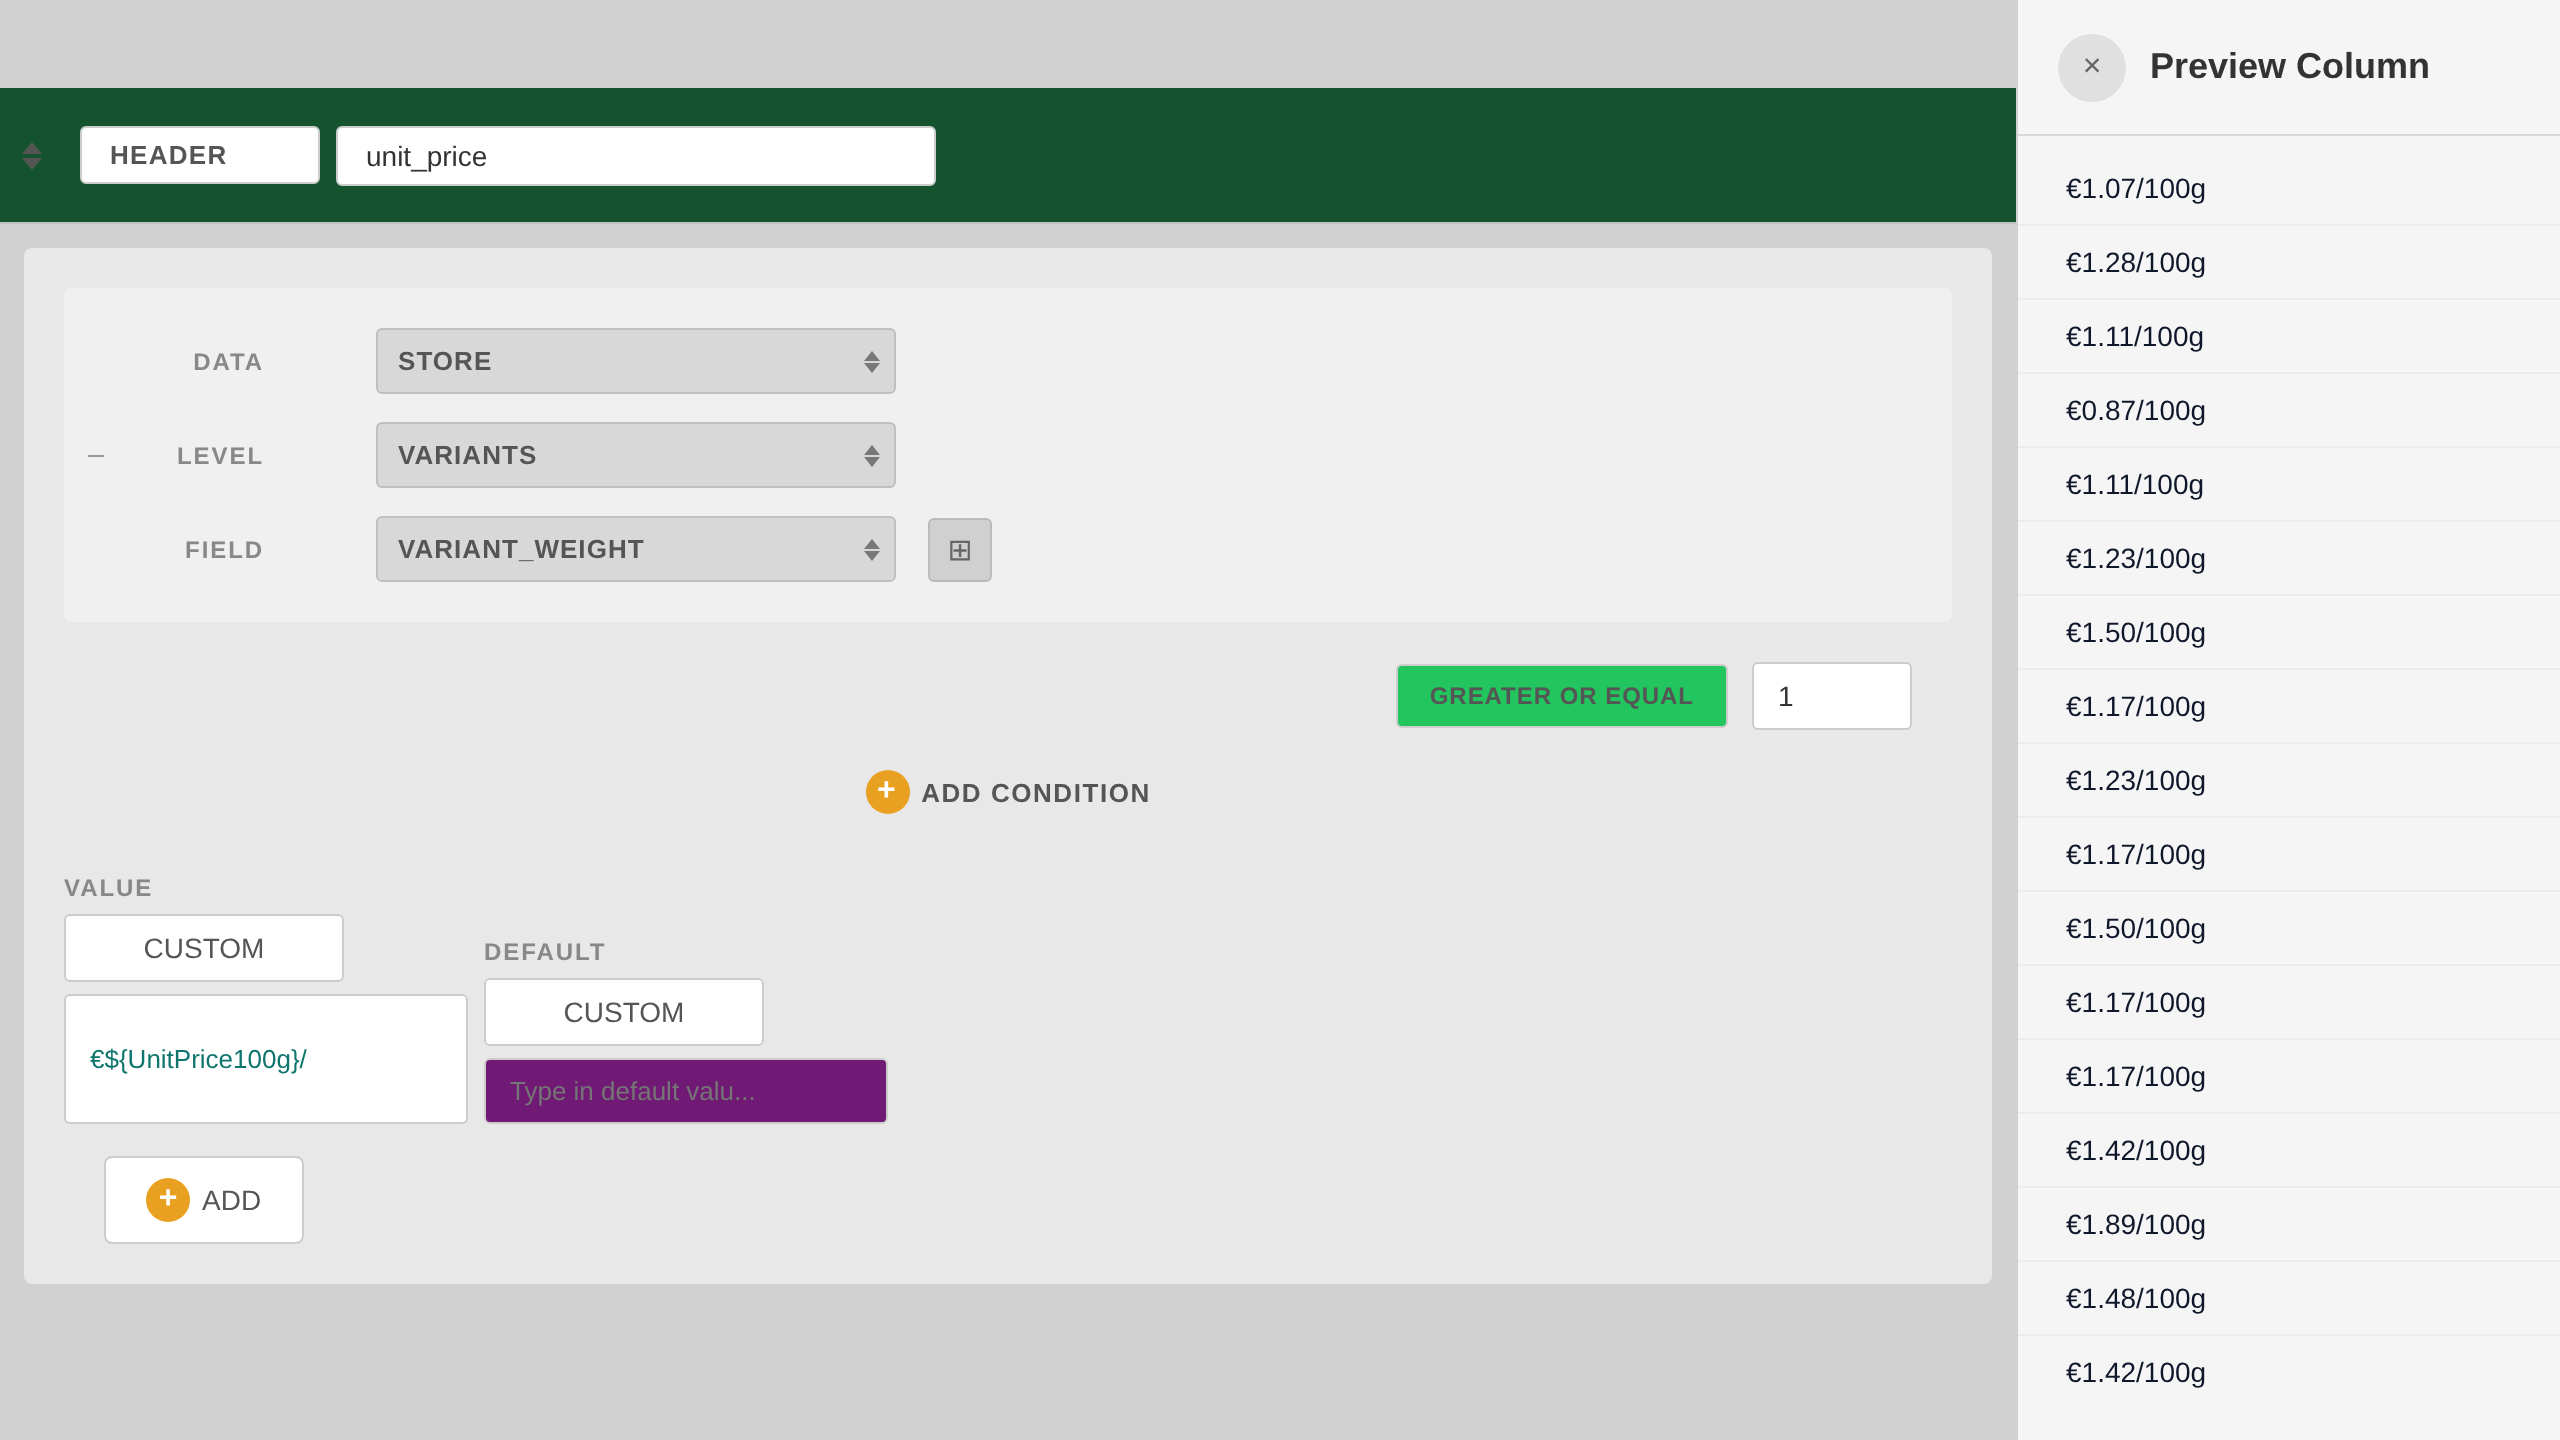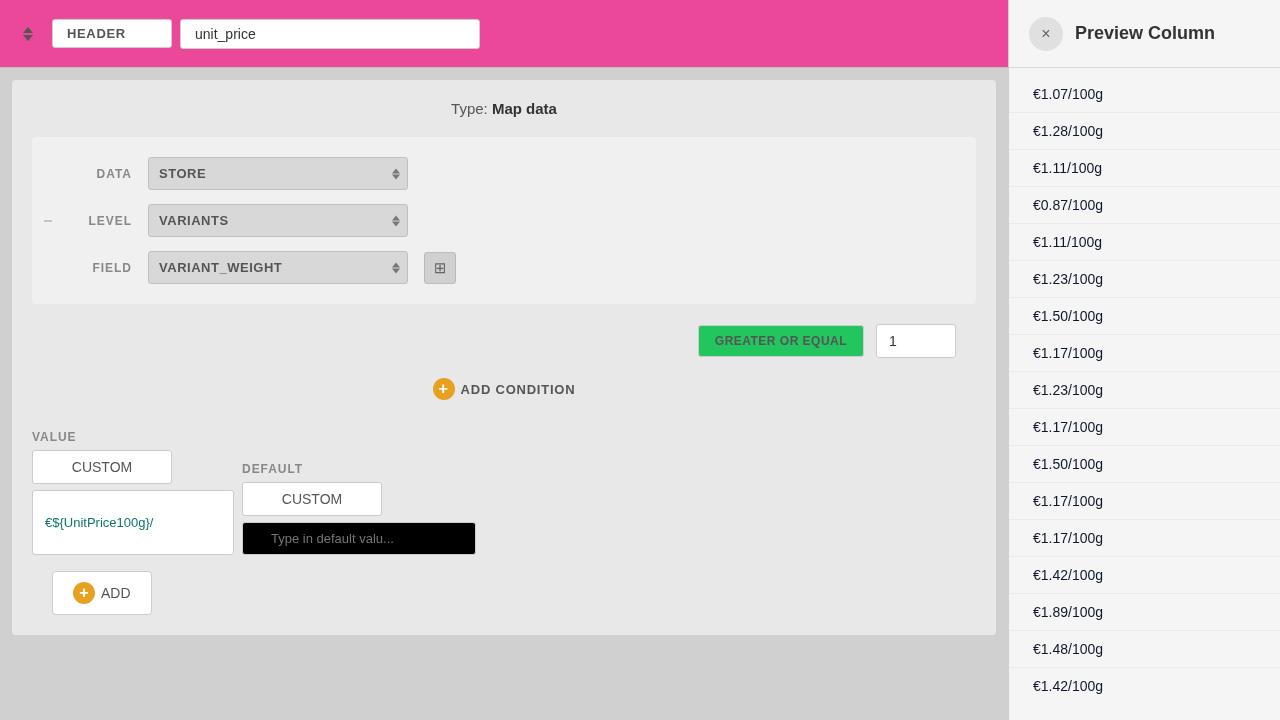--- a/index.html
+++ b/index.html
@@ -20,25 +20,26 @@
       width: 1008px;
       height: 720px;
       background: #d0d0d0;
       overflow: hidden;
     }
 
     
     .header-row {
       display: flex;
       align-items: center;
-      background: #ec4899;
+      background: #14532d;
       border-bottom: 1px solid #c0c0c0;
       height: 68px;
-      padding: 0 12px;
+      padding: 0 0;
       gap: 8px;
+      margin-top: 44px;
     }
 
     .sort-icon-btn {
       width: 32px;
       height: 32px;
       display: flex;
       flex-direction: column;
       align-items: center;
       justify-content: center;
       cursor: pointer;
@@ -145,20 +146,21 @@
       font-weight: 600;
       color: #888;
       letter-spacing: 0.08em;
       width: 60px;
       text-align: right;
     }
 
     .select-wrapper {
       position: relative;
       width: 260px;
+      margin-left: 40px;
     }
 
     .select-wrapper select {
       width: 100%;
       background: #d8d8d8;
       border: 1px solid #c0c0c0;
       border-radius: 3px;
       padding: 8px 32px 8px 10px;
       font-size: 13px;
       color: #555;
@@ -232,24 +234,24 @@
       border: 1px solid #ccc;
       border-radius: 3px;
       padding: 24px 12px;
       font-size: 13px;
       color: #0f766e;
       min-width: 160px;
       outline: none;
     }
 
     .default-input {
-      background: #000000;
-      border: 1px solid #ccc;
-      border-radius: 3px;
-      padding: 8px 28px;
+      background: #701a75;
+      border: 1px solid #ccc;
+      border-radius: 3px;
+      padding: 8px 12px;
       font-size: 13px;
       color: #aaa;
       min-width: 160px;
       outline: none;
     }
 
     
     .add-condition-area {
       text-align: center;
       margin: 20px 0 30px;
@@ -400,23 +402,20 @@
     <div class="sort-icon-btn">
       <span class="arrow-up"></span>
       <span class="arrow-down"></span>
     </div>
     <div class="header-label">HEADER</div>
     <input class="header-input" type="text" value="unit_price" style="">
   </div>
 
   <div class="content-area">
 
-    <div class="type-label">
-      <span>Type:</span>&nbsp;<strong>Map data</strong>
-    </div>
 
     <div class="mapping-section">
       <div class="mapping-resize-handle">
         <span class="arrow-up" style="border-bottom-color:#999"></span>
         <span style="display:block;width:8px;height:1px;background:#999;margin:1px 0"></span>
         <span class="arrow-down" style="border-top-color:#999"></span>
       </div>
 
       <div class="mapping-row">
         <span class="mapping-label">DATA</span>

